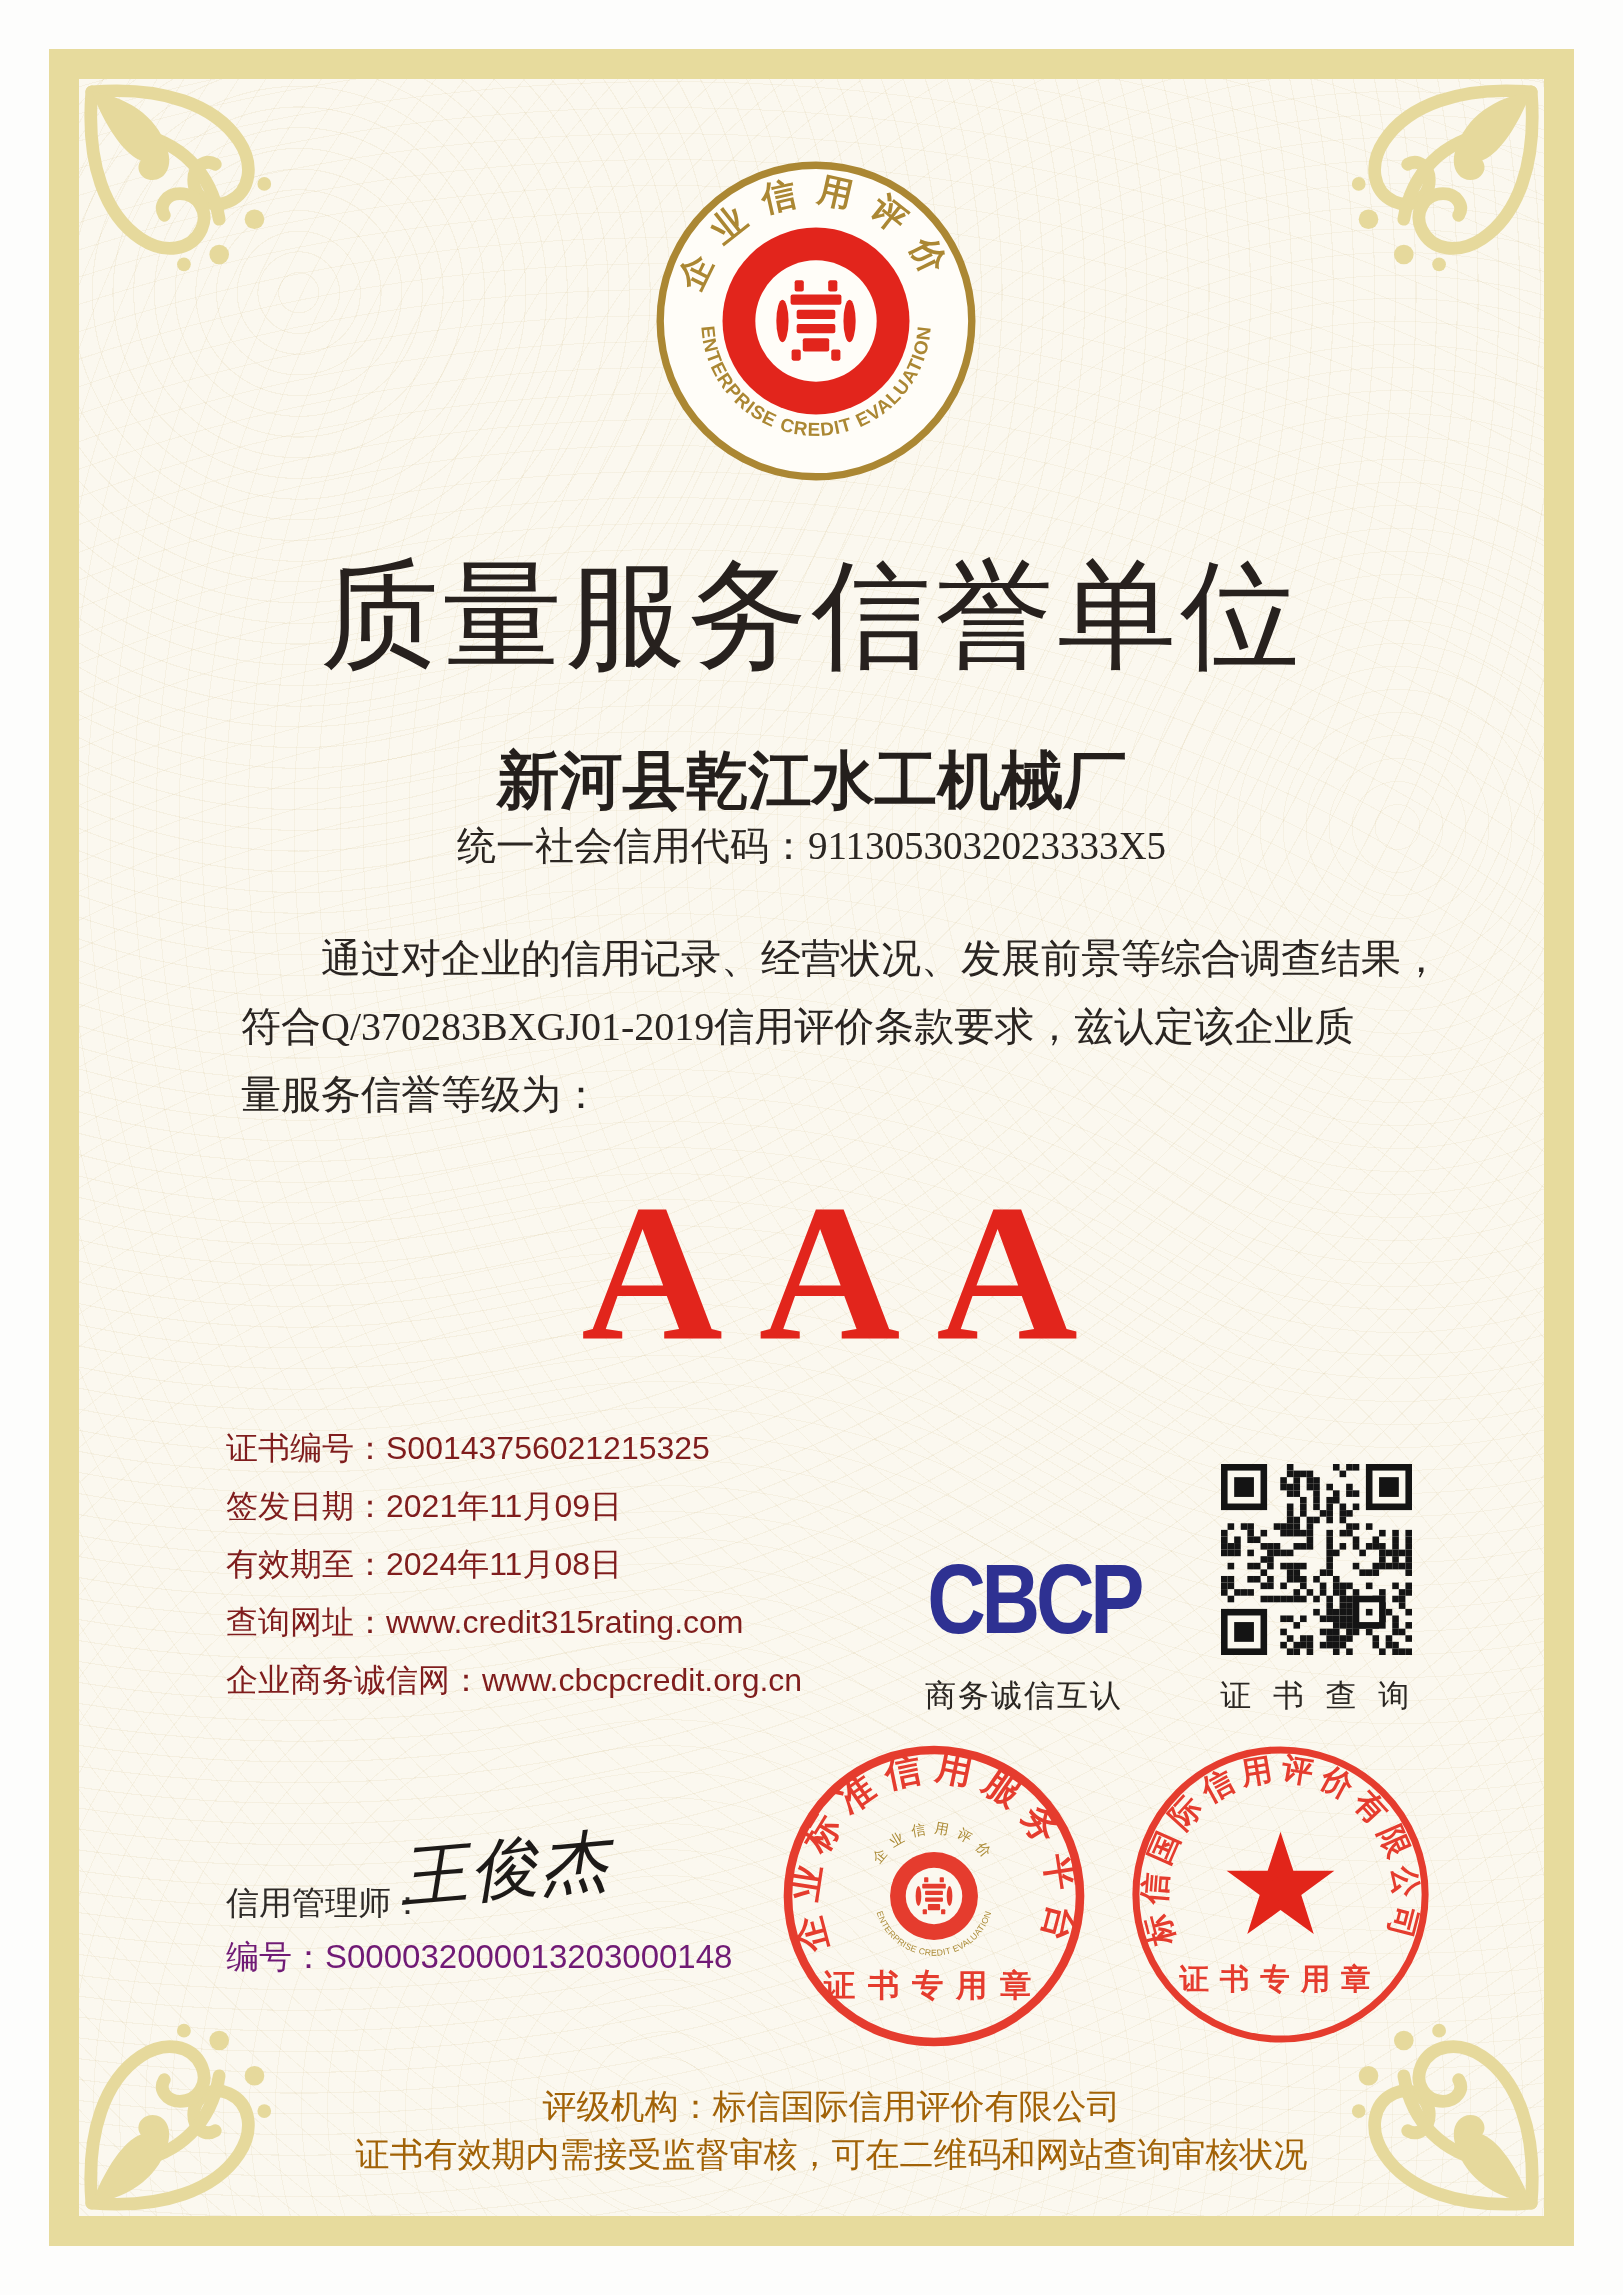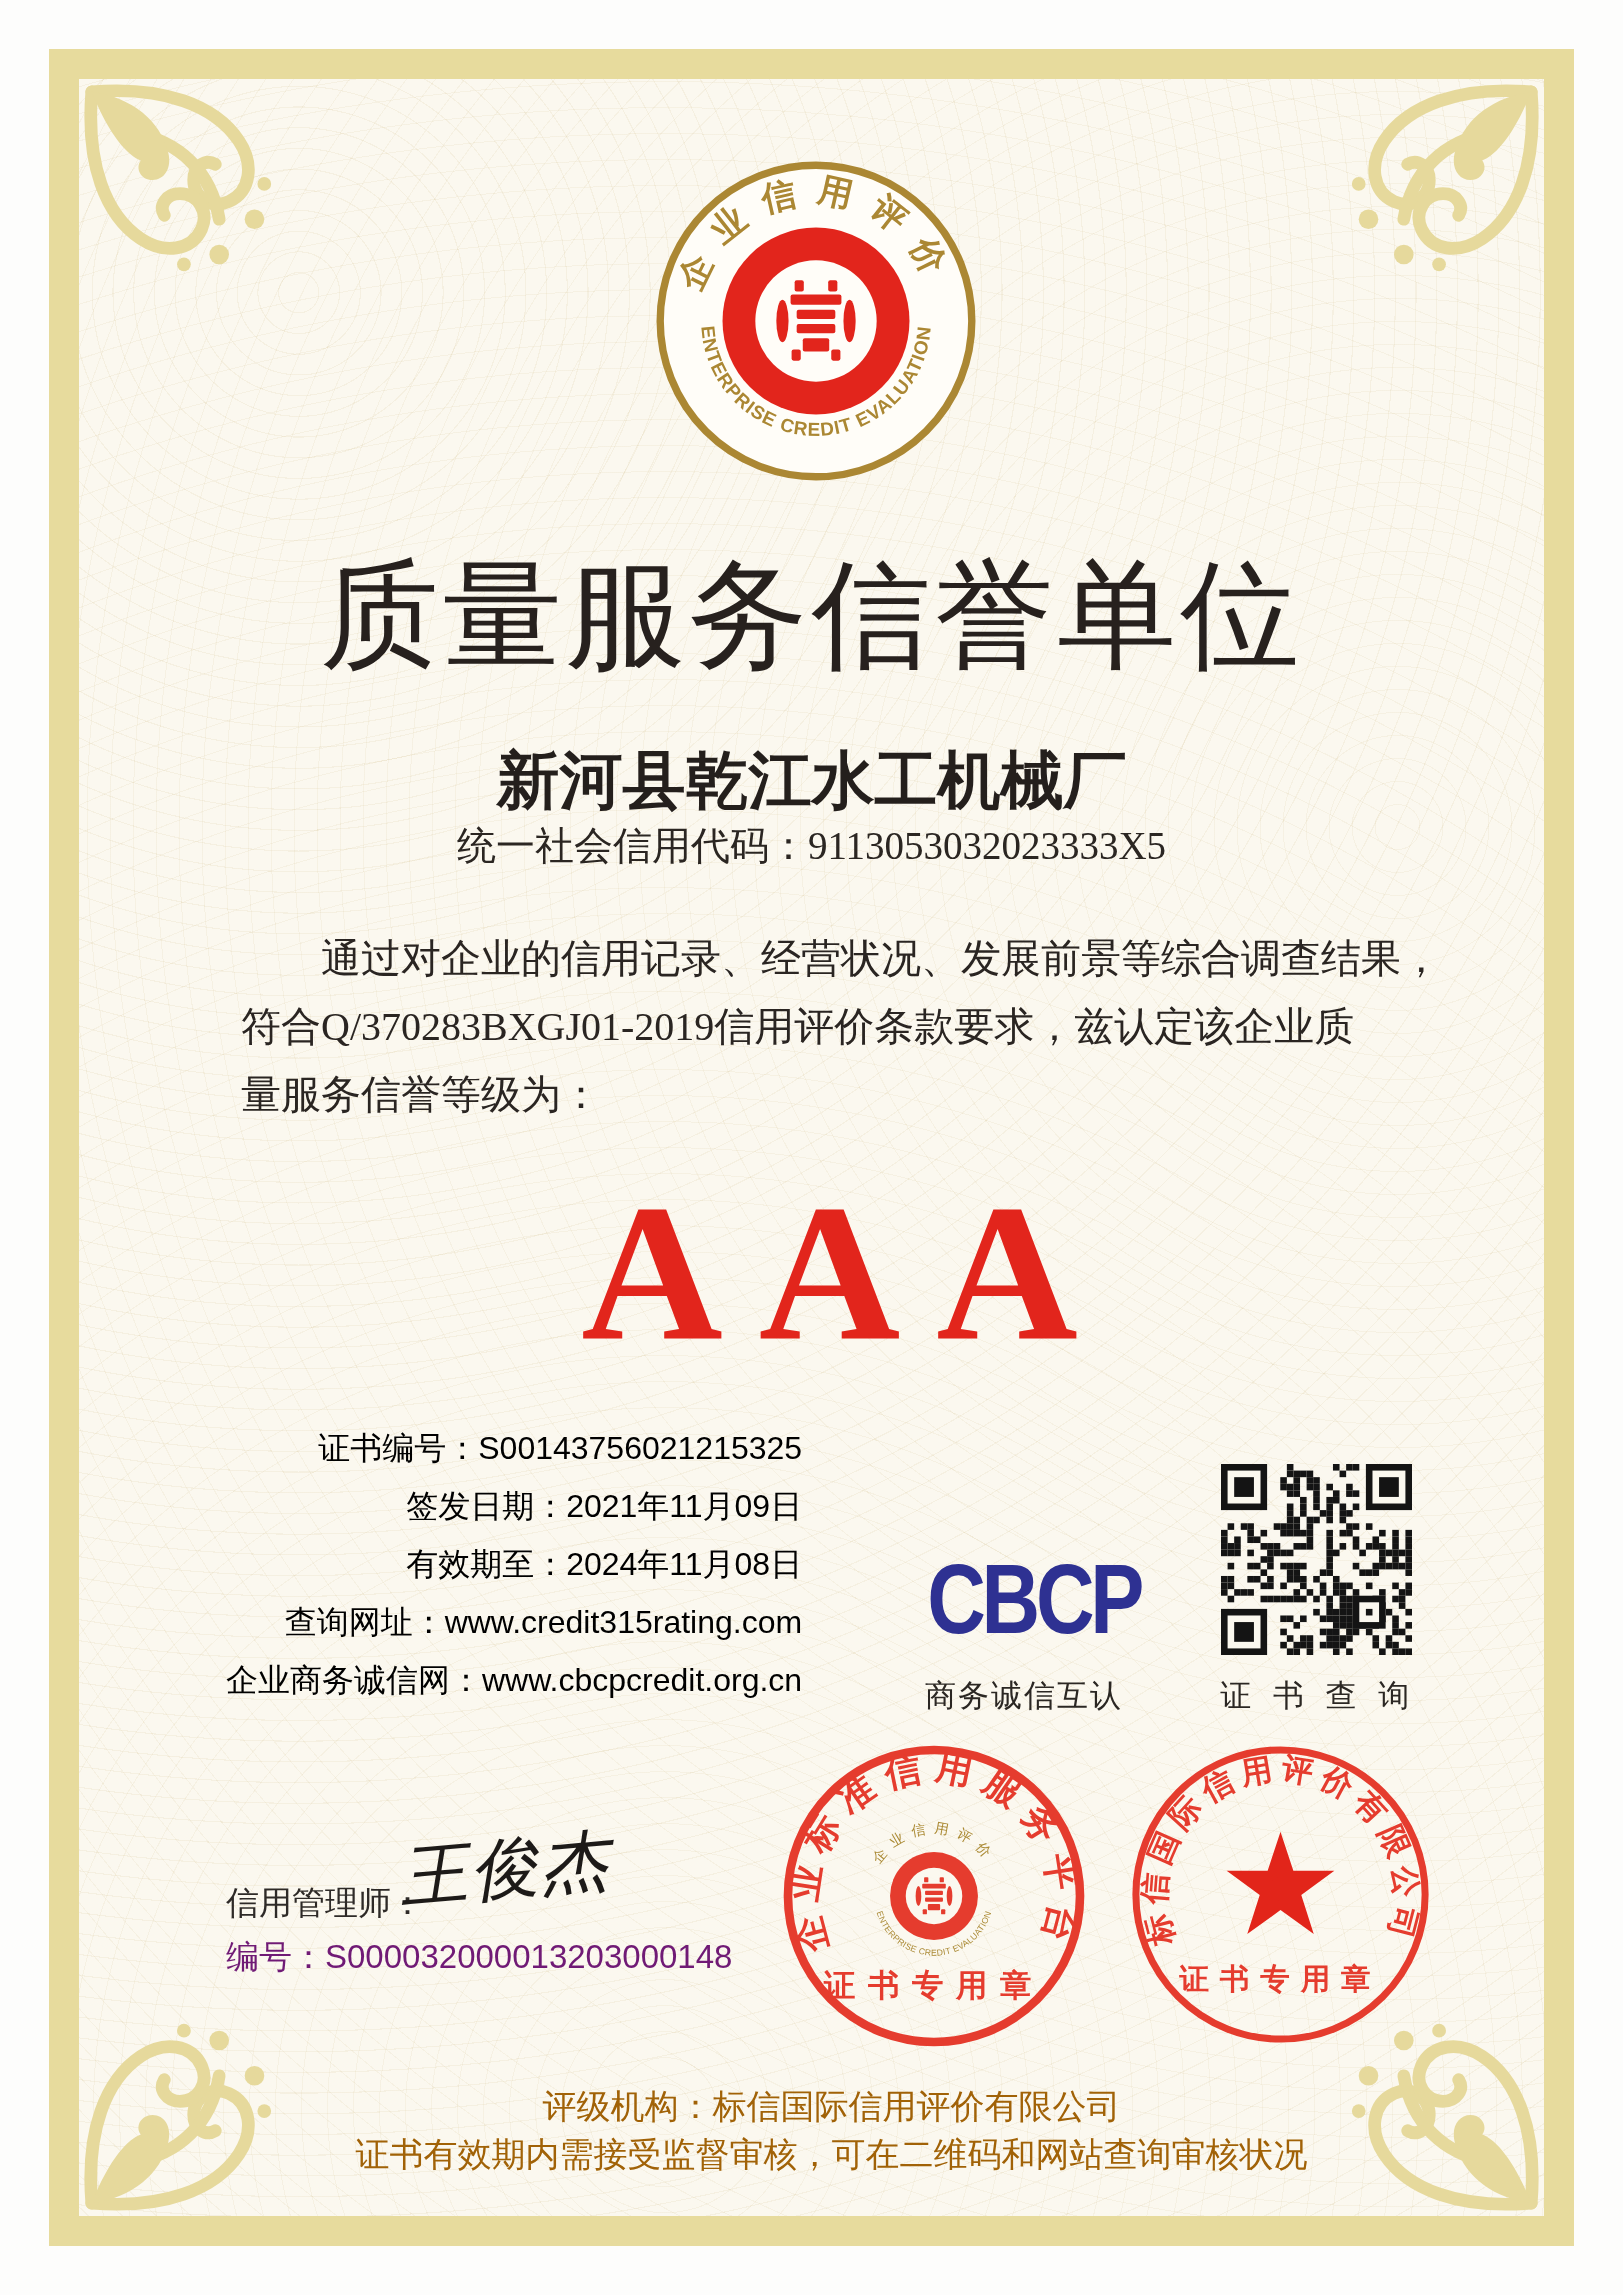--- a/index.html
+++ b/index.html
@@ -33,21 +33,21 @@
   .codeline{top:819px;font-size:39px;font-family:"Liberation Serif","DejaVu Serif",serif;color:#2b2622;}
 
   .body-text{left:196px;top:925px;width:1236px;font-size:40px;line-height:68px;
              font-family:Liberation Serif, serif;color:#2a2522;margin-left:45px;}
   .body-text .l1{padding-left:80px;}
   .body-text div{white-space:nowrap;}
 
   .rating{top:1175px;font-size:196px;font-weight:700;letter-spacing:36px;padding-left:36px;
           font-family:"Liberation Serif","DejaVu Serif",serif;color:#e2251c;line-height:1;}
 
-  .details{left:226px;top:1431px;font-size:32px;color:#000000;text-align:right;}
+  .details{left:226px;top:1431px;font-size:32px;color:#7f1d1d;}
   .details .row{margin-bottom:24px;line-height:34px;}
 
   .cbcp{left:906px;top:1549px;width:236px;text-align:center;font-size:99px;font-weight:700;
         color:#2e3192;letter-spacing:-5.2px;transform:scaleX(.82);transform-origin:center;line-height:1;}
   .cbcp-cap{left:906px;top:1675px;width:236px;text-align:center;font-size:31px;letter-spacing:2px;color:#2b2723;}
   .qr{left:1221px;top:1464px;width:191px;height:191px;}
   .qr-cap{left:1210px;top:1675px;width:216px;text-align:center;font-size:31px;letter-spacing:6.5px;color:#2b2723;}
 
   .seal{opacity:.96;}
   .seal.left{left:777px;top:1739px;width:314px;height:314px;}

